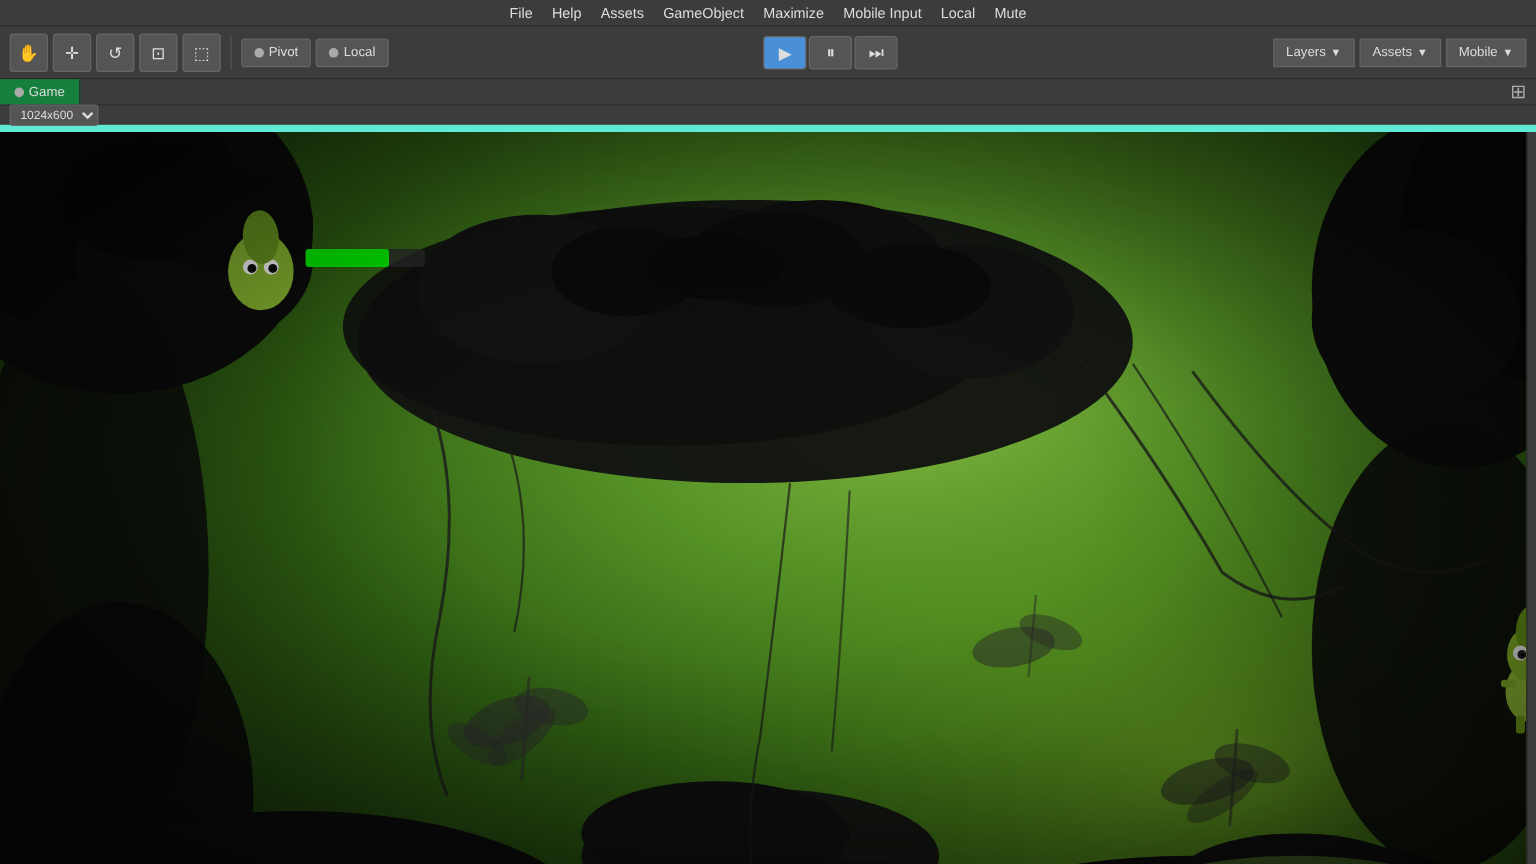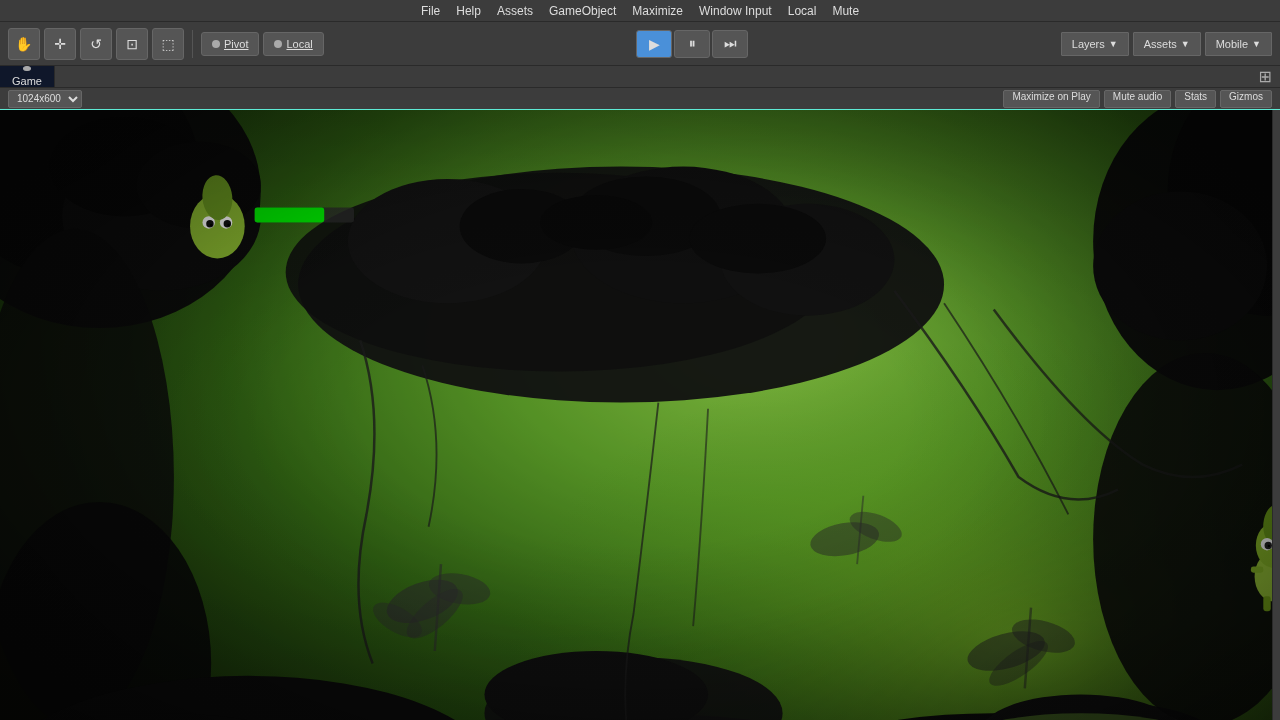--- a/index.html
+++ b/index.html
@@ -24,21 +24,21 @@
       border-bottom: 1px solid #2a2a2a;
     }
     .tool-btn {
       width: 32px; height: 32px; background: #555; border: 1px solid #666;
       border-radius: 3px; cursor: pointer; display: flex; align-items: center; justify-content: center;
       font-size: 14px; color: #ddd;
     }
     .tool-separator { width: 1px; height: 28px; background: #555; margin: 0 4px; }
 
     .pivot-local-group {
-      display: flex; align-items: center; gap: 4px; text-decoration: underline;
+      display: flex; align-items: center; gap: 4px;
     }
     .toggle-btn {
       height: 24px; padding: 0 10px; background: #555; border: 1px solid #666;
       border-radius: 3px; cursor: pointer; font-size: 11px; color: #ddd;
       display: flex; align-items: center; gap: 4px;
     }
     .toggle-btn .dot { width: 8px; height: 8px; border-radius: 50%; background: #aaa; display: inline-block; }
 
     
     .play-controls {
@@ -63,30 +63,30 @@
     #tab-bar {
       width: 100%; height: 22px; background: #3c3c3c;
       display: flex; align-items: center;
       border-bottom: 1px solid #2a2a2a;
     }
     .tab {
       height: 100%; padding: 0 12px; display: flex; align-items: center; gap: 4px;
       background: #4a4a4a; border-right: 1px solid #2a2a2a;
       font-size: 11px; cursor: pointer; color: #ddd;
     }
-    .tab.active { background: #0f172a; flex-direction: column; }
+    .tab.active { background: #15803d; }
     .tab-radio { width: 8px; height: 8px; border-radius: 50%; border: 1px solid #aaa; display: inline-block; }
     .tab-radio.filled { background: #aaa; }
 
     
     #view-bar {
       width: 100%; height: 22px; background: #3c3c3c;
       display: flex; align-items: center; justify-content: space-between;
       padding: 0 8px;
-      border-bottom: 1px solid #5eead4;
+      border-bottom: 6px solid #5eead4;
     }
     .view-left { display: flex; align-items: center; gap: 8px; }
     .resolution-select {
       height: 18px; background: #555; border: 1px solid #666; color: #ddd;
       font-size: 10px; padding: 0 4px; border-radius: 2px; cursor: pointer;
     }
     .view-right { display: flex; align-items: center; gap: 4px; }
     .view-btn {
       height: 18px; padding: 0 8px; background: #555; border: 1px solid #666;
       border-radius: 2px; font-size: 10px; cursor: pointer; color: #ddd;
@@ -131,21 +131,21 @@
   </style>
 </head>
 <body>
 
 <div id="menu-bar">
   <div class="menu-item">File</div>
   <div class="menu-item">Help</div>
   <div class="menu-item">Assets</div>
   <div class="menu-item">GameObject</div>
   <div class="menu-item">Maximize</div>
-  <div class="menu-item">Window Input</div>
+  <div class="menu-item">Mobile Input</div>
   <div class="menu-item">Local</div>
   <div class="menu-item">Mute</div>
 </div>
 
 <div id="toolbar">
   <div class="tool-btn">✋</div>
   <div class="tool-btn">✛</div>
   <div class="tool-btn">↺</div>
   <div class="tool-btn">⊡</div>
   <div class="tool-btn">⬚</div>
@@ -188,26 +188,20 @@
   </div>
   <div style="flex:1"></div>
   <div style="padding-right:8px; font-size:16px; cursor:pointer; color:#aaa;">⊞</div>
 </div>
 
 <div id="view-bar">
   <div class="view-left">
     <select class="resolution-select">
       <option>1024x600</option>
     </select>
-  </div>
-  <div class="view-right">
-    <div class="view-btn">Maximize on Play</div>
-    <div class="view-btn">Mute audio</div>
-    <div class="view-btn">Stats</div>
-    <div class="view-btn">Gizmos</div>
   </div>
 </div>
 
 <div id="main-area">
   <div id="game-view">
     <div id="game-canvas">
 
       <svg id="scene-svg" viewBox="0 0 1024 600" preserveAspectRatio="xMidYMid slice">
 
         <defs>

